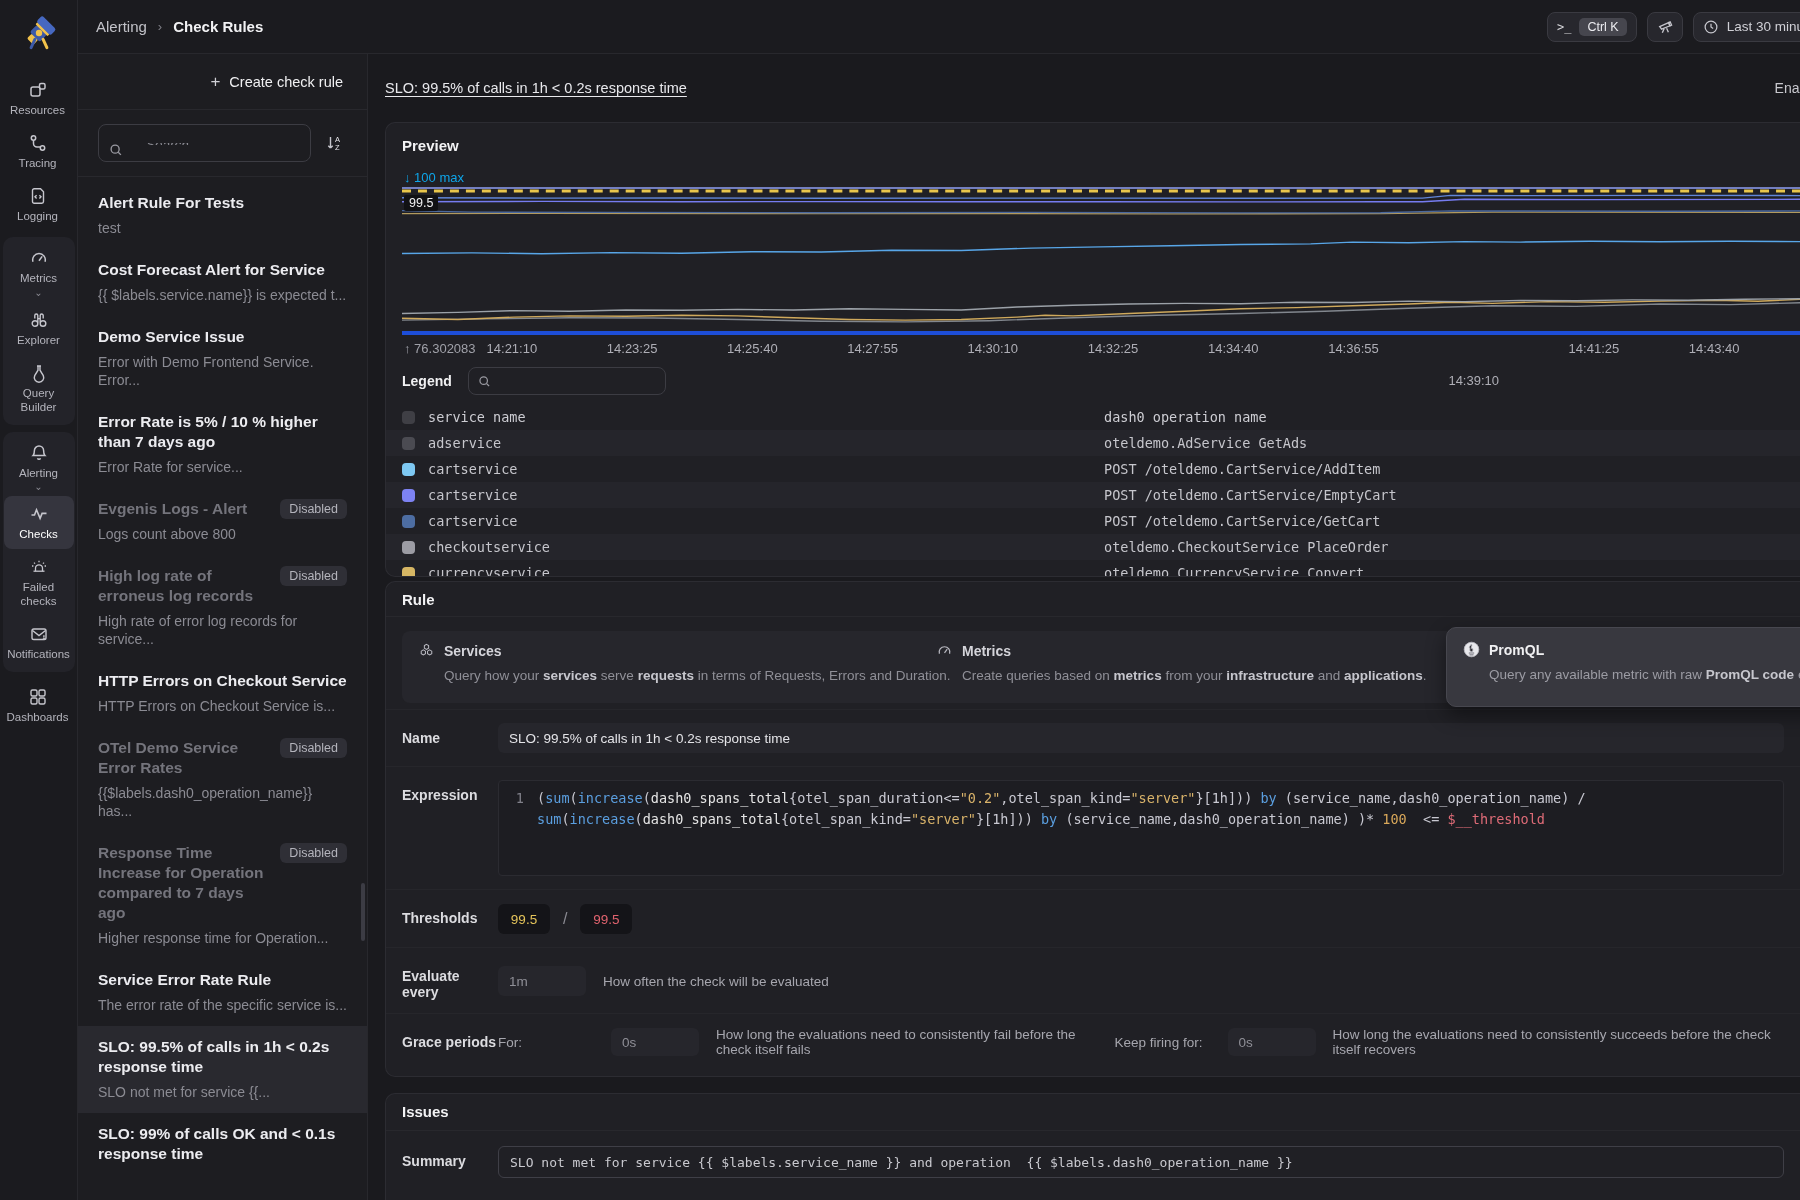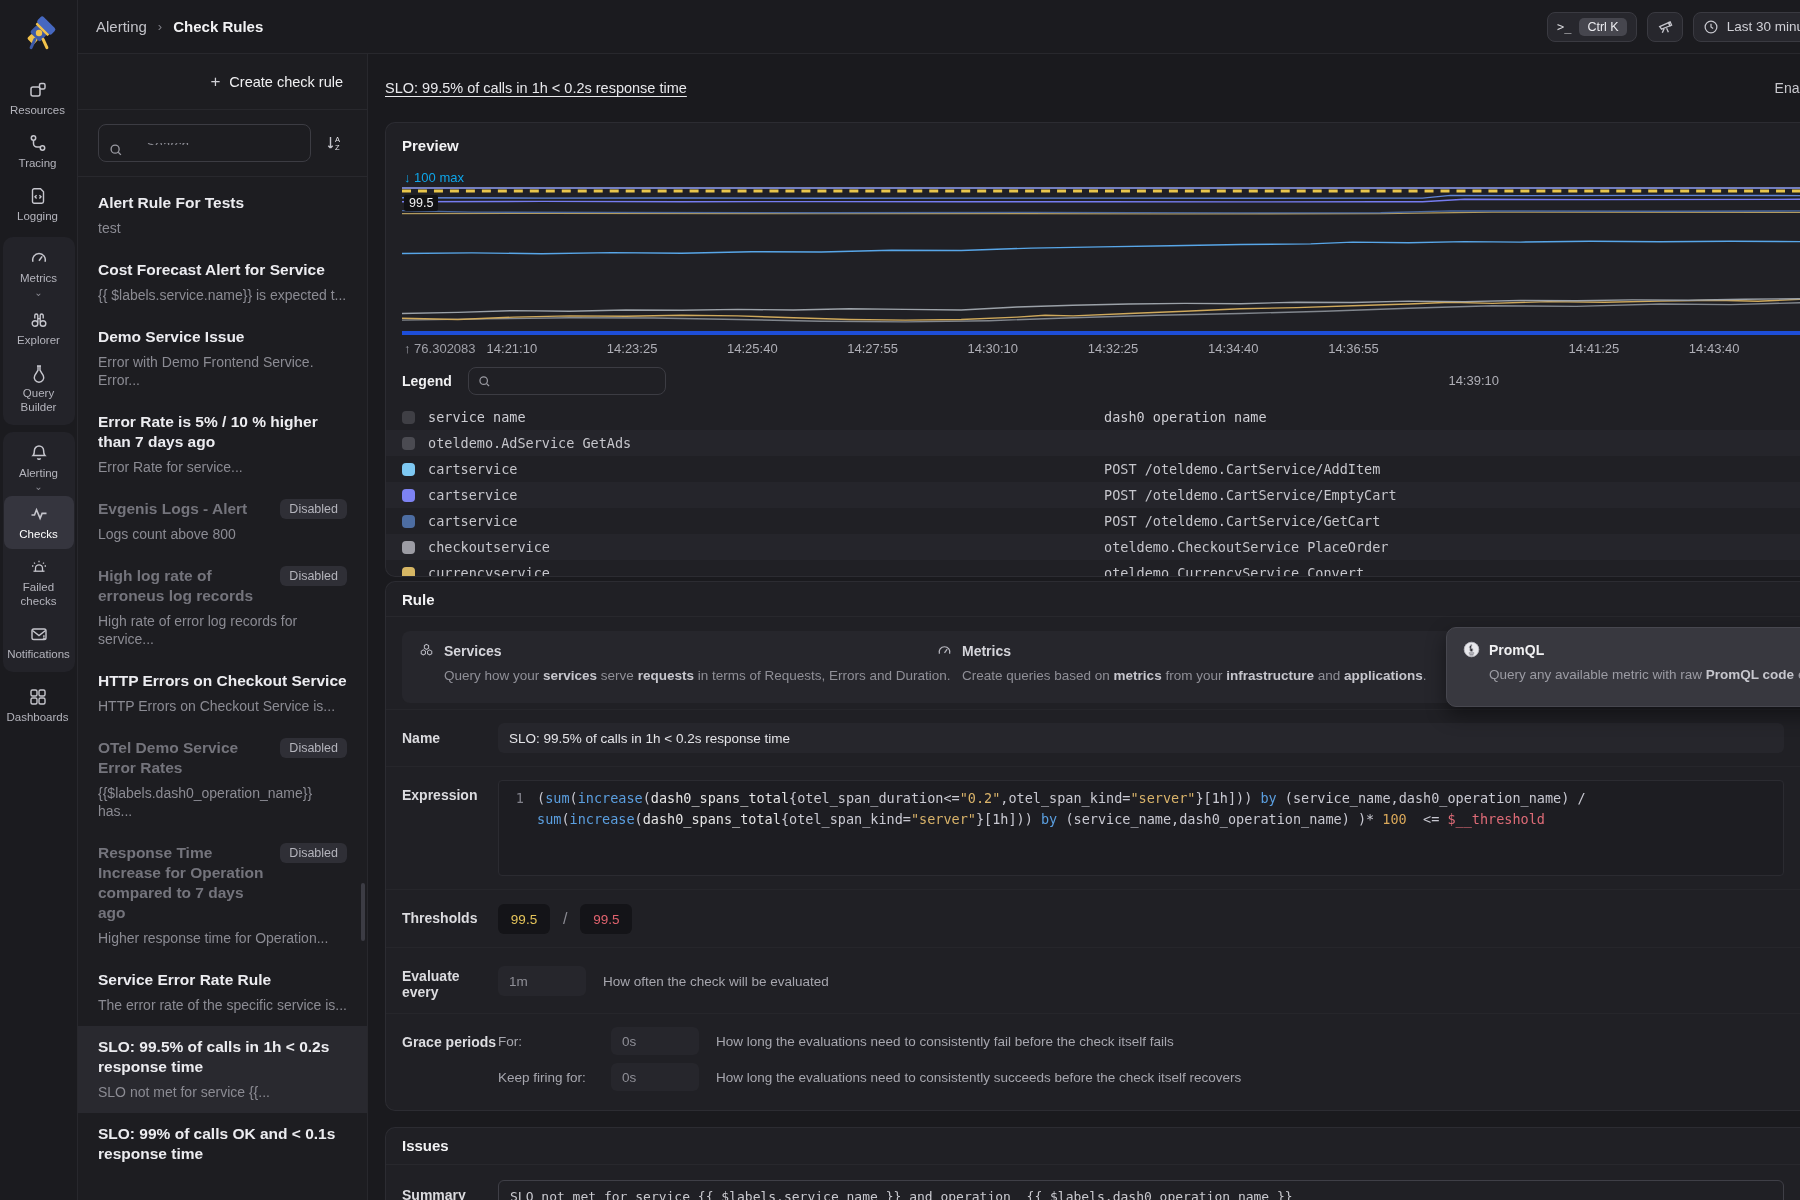--- a/index.html
+++ b/index.html
@@ -130,21 +130,21 @@
   .thr{display:flex;align-items:center;gap:13px;padding-top:1px;}
   .thr-input{width:52px;height:30px;background:#141418;border:none;border-radius:6px;text-align:center;
              font-size:13.5px;outline:none;font-family:"Liberation Sans",sans-serif;}
   .thr-deg{color:#e3c35a;} .thr-fail{color:#e0636e;}
   .thr-sep{color:#8a8a92;font-size:16px;}
 
   .inline-ctl{display:flex;align-items:center;gap:17px;padding-top:1px;}
   .small-input{width:88px;height:30px;background:#26262c;border:none;border-radius:6px;padding:0 11px;
                color:#8f8f97;font-size:13.5px;outline:none;font-family:"Liberation Sans",sans-serif;}
   .help{font-size:13.5px;color:#a6a6ae;}
-  .grace-rows{display:flex;flex-direction:column;gap:8px;}
+  .grace-rows{display:flex;flex-direction:row;gap:8px;}
   .grow{display:flex;align-items:center;gap:17px;}
   .gkey{width:96px;min-width:96px;color:#a6a6ae;font-size:13.5px;}
   .grow .small-input{height:28px;}
 
   .issues-card{margin-top:16px;flex-shrink:0;height:200px;}
   .issues-card > .card-h{padding:9px 16px 10px;border-bottom:1px solid #28282d;}
   .sum-row{display:flex;padding:15px 16px;}
   .sum-input{width:100%;height:32px;background:transparent;border:1px solid #3f3f47;border-radius:6px;
              padding:0 11px;font-family:"DejaVu Sans Mono",monospace;font-size:13px;color:#c9c9cf;outline:none;}
 </style>
@@ -464,20 +464,21 @@
             </div>
           </div>
           <div class="legend-table" id="legend-table">
               <div class="lrow head">
                 <span class="sw" style="background: rgb(63, 63, 69);"></span>
                 <span class="lsvc">service_name</span>
                 <span class="lop">dash0_operation_name</span>
               </div>
               <div class="lrow">
                 <span class="sw" style="background: rgb(75, 75, 82);"></span>
+                <span class="lsvc">adservice</span>
                 <span class="lop">oteldemo.AdService GetAds</span>
               </div>
               <div class="lrow">
                 <span class="sw" style="background: rgb(126, 200, 242);"></span>
                 <span class="lsvc">cartservice</span>
                 <span class="lop">POST /oteldemo.CartService/AddItem</span>
               </div>
               <div class="lrow">
                 <span class="sw" style="background: rgb(125, 130, 242);"></span>
                 <span class="lsvc">cartservice</span>

